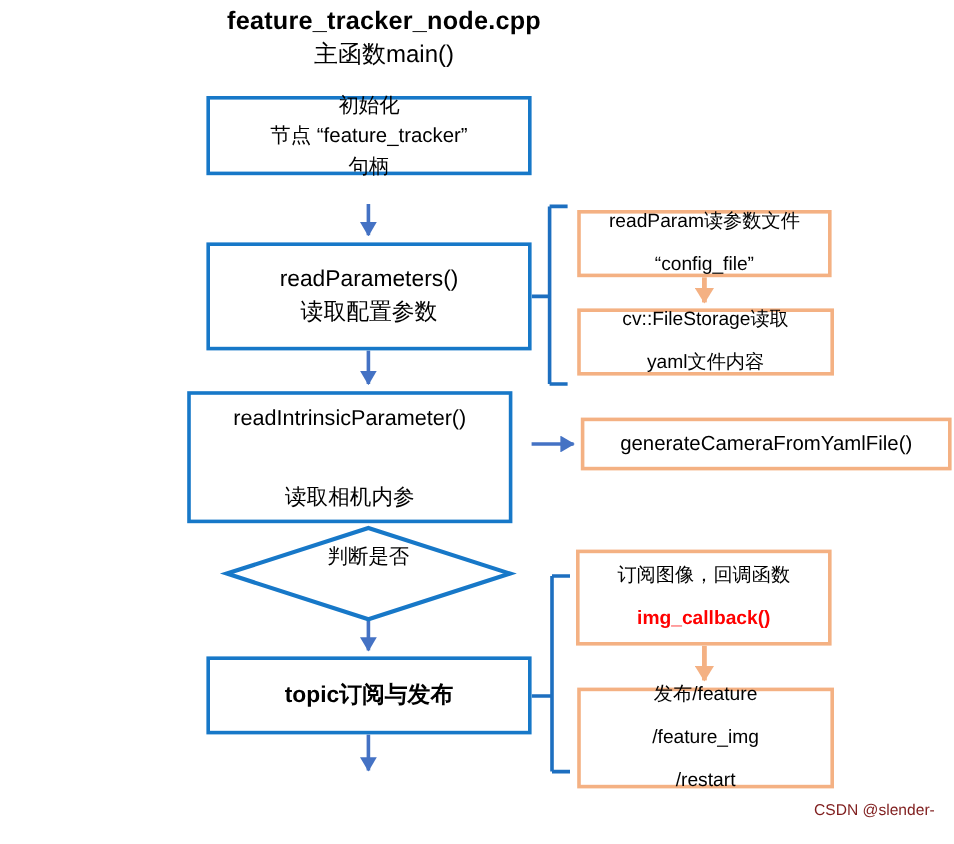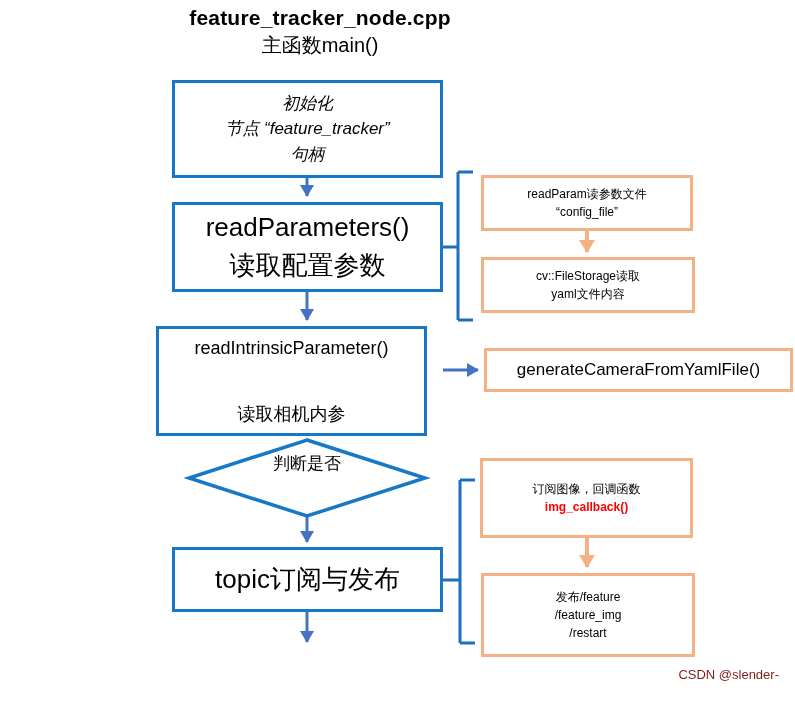--- a/index.html
+++ b/index.html
@@ -7,23 +7,23 @@
   .canvas{position:relative;width:795px;height:703px;background:#fff;overflow:hidden;}
   .conn-layer{position:absolute;left:0;top:0;width:795px;height:703px;z-index:1;}
   .node{position:absolute;display:flex;flex-direction:column;align-items:center;justify-content:center;
         text-align:center;background:#fff;box-sizing:border-box;z-index:2;}
   .blue-box{border:3px solid #1778c8;}
   .orange-box{border:3px solid #f4b183;}
   .title-wrap{position:absolute;left:0;top:6px;width:640px;text-align:center;z-index:2;}
   .title{font-size:21px;font-weight:bold;letter-spacing:.2px;}
   .subtitle{font-size:20px;margin-top:2px;}
   .l17{font-size:17px;line-height:1.5;}
-  .l19{font-size:26px;line-height:1.45;}
+  .l19{font-size:19px;line-height:1.45;}
   .l18{font-size:18px;line-height:1.45;}
-  .l16{font-size:12px;line-height:1.5;}
+  .l16{font-size:16px;line-height:1.5;gap:12px;}
   .diamond-text{position:absolute;left:232px;top:451px;width:150px;text-align:center;
         font-size:17px;line-height:1.55;z-index:2;}
   .red-bold{color:#ff0000;font-weight:bold;}
   .watermark{position:absolute;right:16px;bottom:21px;font-size:13px;color:#7f1d1d;z-index:2;}
 </style>
 </head>
 <body>
 
 <div class="canvas">
 
@@ -47,41 +47,41 @@
     <line x1="587" y1="231" x2="587" y2="252" stroke="#f4b183" stroke-width="4" marker-end="url(#oh)"></line>
     <line x1="587" y1="538" x2="587" y2="567" stroke="#f4b183" stroke-width="4" marker-end="url(#oh)"></line>
     <polygon points="307,440 425,478 307,516 189,478" fill="#ffffff" stroke="#1778c8" stroke-width="3.5"></polygon>
   </svg>
 
   <div class="title-wrap">
     <div class="title">feature_tracker_node.cpp</div>
     <div class="subtitle">主函数main()</div>
   </div>
 
-  <div class="node blue-box l17" style="left:172px;top:80px;width:271px;height:98px;font-style:italic;">
+  <div class="node blue-box l17" style="left:172px;top:80px;width:271px;height:66px;">
     <div>初始化</div>
     <div>节点 “feature_tracker”</div>
     <div>句柄</div>
   </div>
 
   <div class="node blue-box l19" style="left:172px;top:202px;width:271px;height:90px;">
     <div>readParameters()</div>
     <div>读取配置参数</div>
   </div>
 
   <div class="node blue-box l18" style="left:156px;top:326px;width:271px;height:110px;gap:40px;">
     <div>readIntrinsicParameter()</div>
     <div>读取相机内参</div>
   </div>
 
   <div class="diamond-text">
     <div>判断是否</div>
   </div>
 
-  <div class="node blue-box l19" style="left:172px;top:547px;width:271px;height:65px;">
+  <div class="node blue-box l19" style="left:172px;top:547px;width:271px;height:65px;font-weight:bold;">
     <div>topic订阅与发布</div>
   </div>
 
 
   <div class="node orange-box l16" style="left:481px;top:175px;width:212px;height:56px;">
     <div>readParam读参数文件</div>
     <div>“config_file”</div>
   </div>
 
   <div class="node orange-box l16" style="left:481px;top:257px;width:214px;height:56px;">

